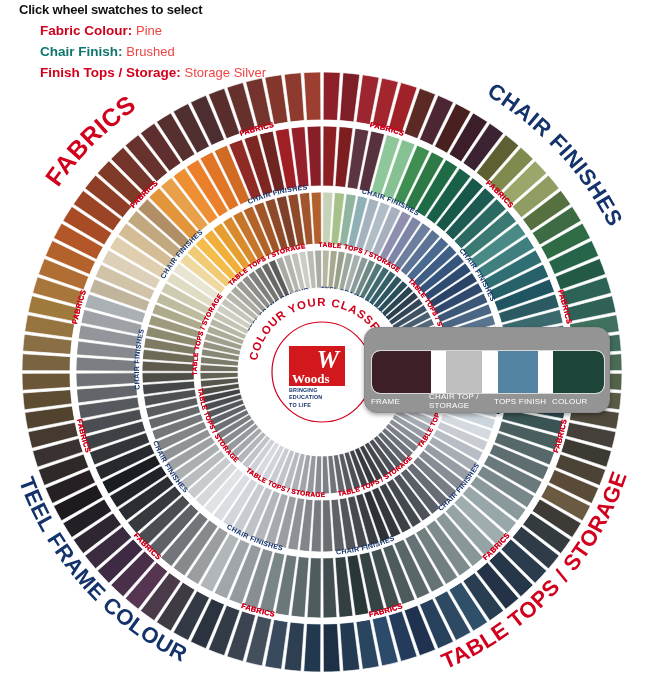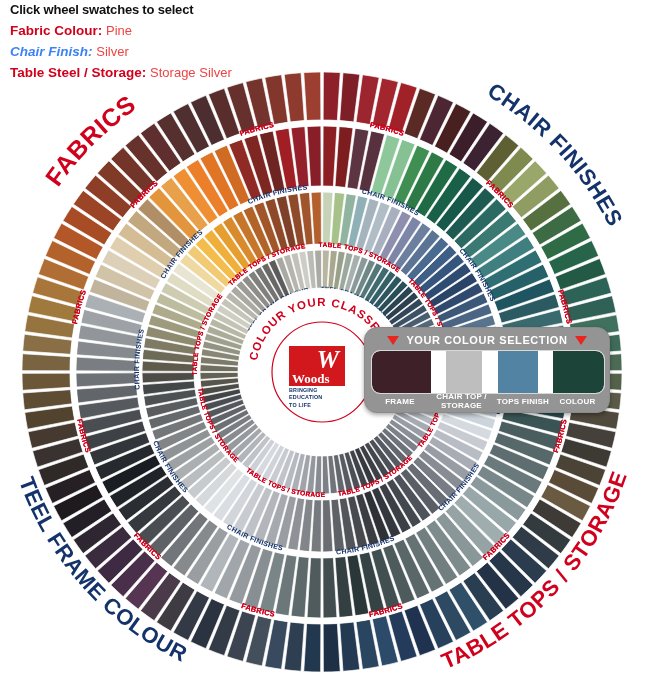--- a/index.html
+++ b/index.html
@@ -7,28 +7,28 @@
     width:645px;height:682px;
     background:#ffffff;
     font-family:"Liberation Sans", sans-serif;
     overflow:hidden;position:relative;
   }
   #header{
     position:absolute;left:10px;top:2px;width:420px;z-index:40;
   }
   #header .hdr-title{
     font-size:13px;font-weight:bold;color:#111111;
-    letter-spacing:-0.2px;margin:0 0 5px 0;
+    letter-spacing:-0.2px;margin:0 0 5px 9px;
   }
   #header .hdr-row{
     font-size:13.5px;margin:0 0 3px 0;white-space:nowrap;line-height:1.35;
   }
-  #header .lbl{font-weight:bold;}
+  #header .lbl{font-weight:bold;margin-left:30px;}
   #header .lbl.red{color:#d1001c;}
-  #header .lbl.blue{color:#3b82f6;font-style:italic;}
+  #header .lbl.blue{color:#0f766e;}
   #header .val{color:#ef4444;font-weight:normal;font-size:13px;}
 
   #wheel-wrap{
     position:absolute;left:0;top:62px;width:645px;height:620px;
   }
   svg{display:block;}
 
   
   #selection-panel{
     position:absolute;left:364px;top:327px;width:244px;height:84px;
@@ -54,22 +54,21 @@
   .sw.s0{width:29%;border-top-left-radius:8px;border-bottom-left-radius:8px;}
   .sw.gap{width:7.5%;background:#ffffff;}
   .sw.s1{width:18%;}
   .sw.s2{width:20%;}
   .sw.s3{width:25%;border-top-right-radius:8px;border-bottom-right-radius:8px;}
   #swatch-labels{
     position:absolute;left:6px;top:66px;width:232px;height:14px;
     display:flex;align-items:center;
   }
   #swatch-labels span{
-    font-size:8px;font-weight:bold;color:#ffffff;letter-spacing:.2px;
-    text-align:center;
+    font-size:8px;font-weight:normal;color:#ffffff;letter-spacing:.2px;
   }
   #swatch-labels .l0{width:25%;}
   #swatch-labels .l1{width:28%;}
   #swatch-labels .l2{width:25%;}
   #swatch-labels .l3{width:22%;}
 
   
   #logo-box{
     position:absolute;left:289px;top:346px;width:62px;height:60px;z-index:52;
     pointer-events:none;
@@ -97,25 +96,25 @@
 <div id="header">
   <div class="hdr-title">Click wheel swatches to select</div>
 
   <div class="hdr-row">
     <span class="lbl red">Fabric Colour:</span>
     <span class="val">Pine</span>
   </div>
 
   <div class="hdr-row">
     <span class="lbl blue">Chair Finish:</span>
-    <span class="val">Silver</span>
+    <span class="val">Brushed</span>
   </div>
 
   <div class="hdr-row">
-    <span class="lbl red">Table Steel / Storage:</span>
+    <span class="lbl red">Finish Tops / Storage:</span>
     <span class="val">Storage Silver</span>
   </div>
 
 </div>
 
 <div id="wheel-wrap">
   <svg id="wheel-svg" width="645" height="620" viewBox="0 0 645 620">
     <defs>
 
       <g id="defs-paths"></g>
@@ -656,25 +655,20 @@
     <span id="logo-word">Woods</span>
   </div>
   <div id="logo-tag" style="color: rgb(20, 51, 107);">
     <div>BRINGING</div>
     <div>EDUCATION</div>
     <div>TO LIFE</div>
   </div>
 </div>
 
 <div id="selection-panel" style="background: rgb(148, 148, 148);">
-  <div id="selection-title">
-    <span class="tri" style="border-top-color: rgb(232, 37, 31);"></span>
-    <span>YOUR COLOUR SELECTION</span>
-    <span class="tri" style="border-top-color: rgb(232, 37, 31);"></span>
-  </div>
   <div id="swatch-strip">
     <div class="sw s0" style="background: rgb(62, 33, 40);"></div>
     <div class="sw gap"></div>
     <div class="sw s1" style="background: rgb(190, 190, 190);"></div>
     <div class="sw gap"></div>
     <div class="sw s2" style="background: rgb(82, 131, 163);"></div>
     <div class="sw gap"></div>
     <div class="sw s3" style="background: rgb(29, 68, 56);"></div>
   </div>
   <div id="swatch-labels">

